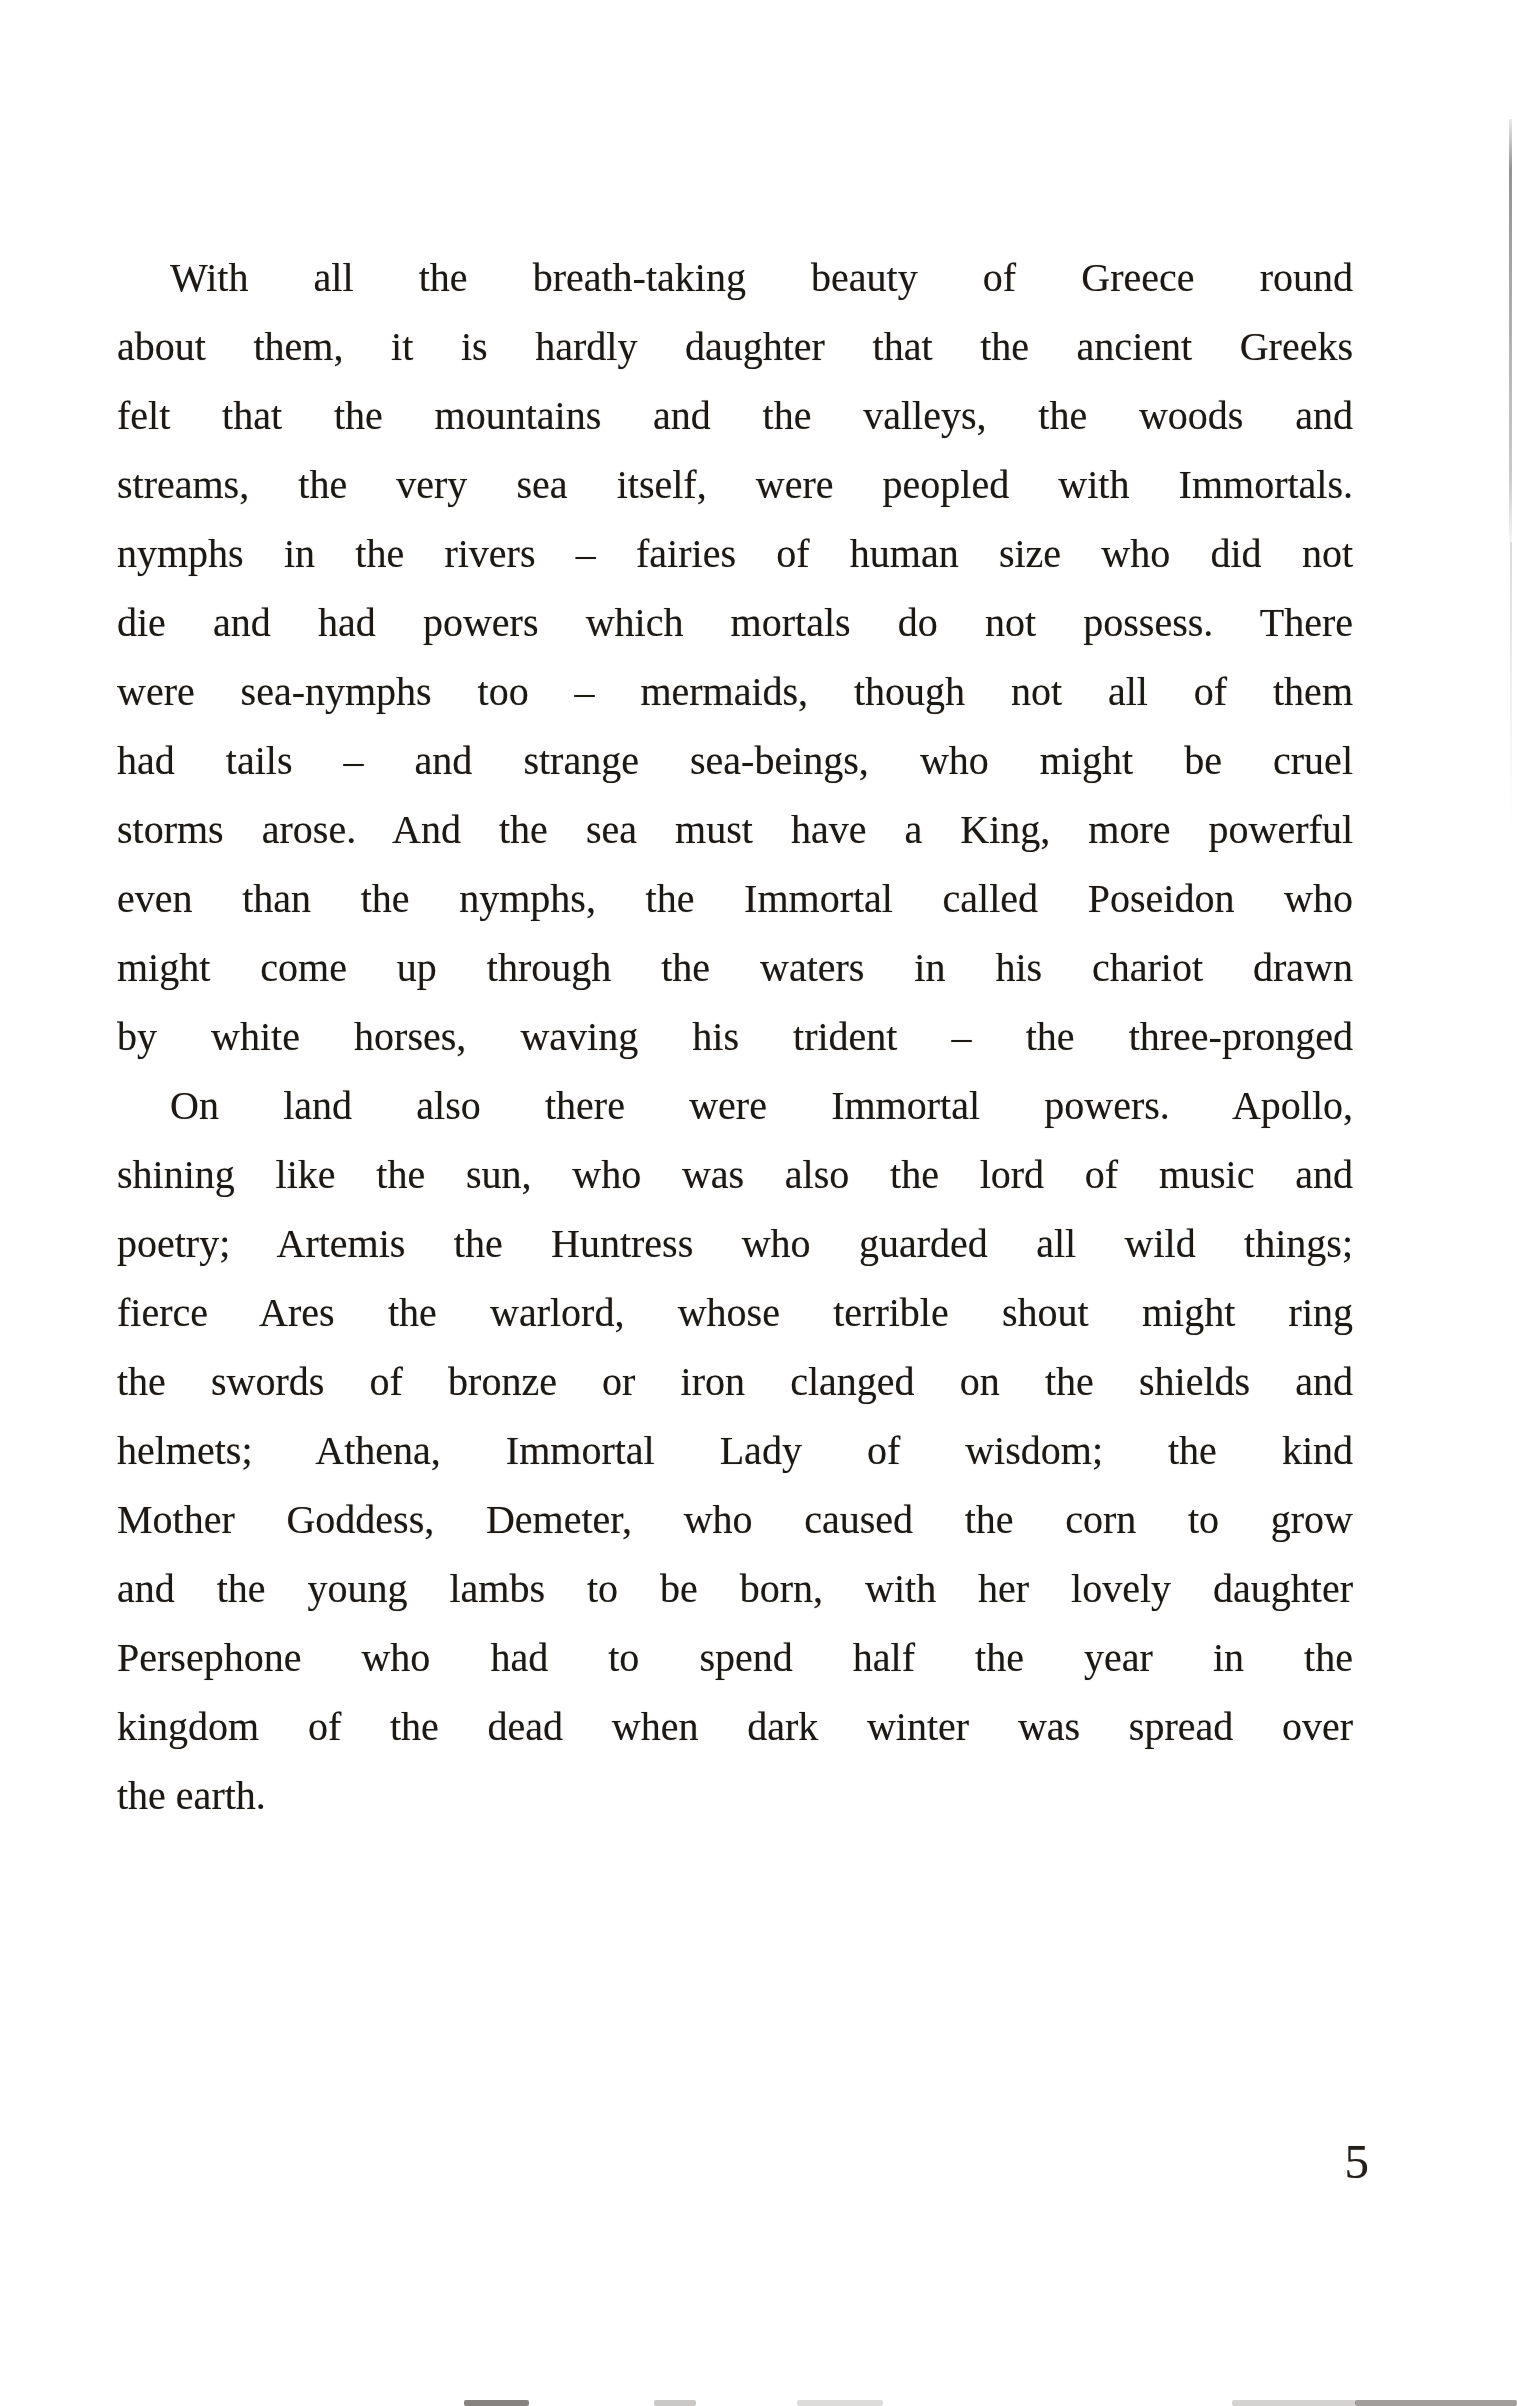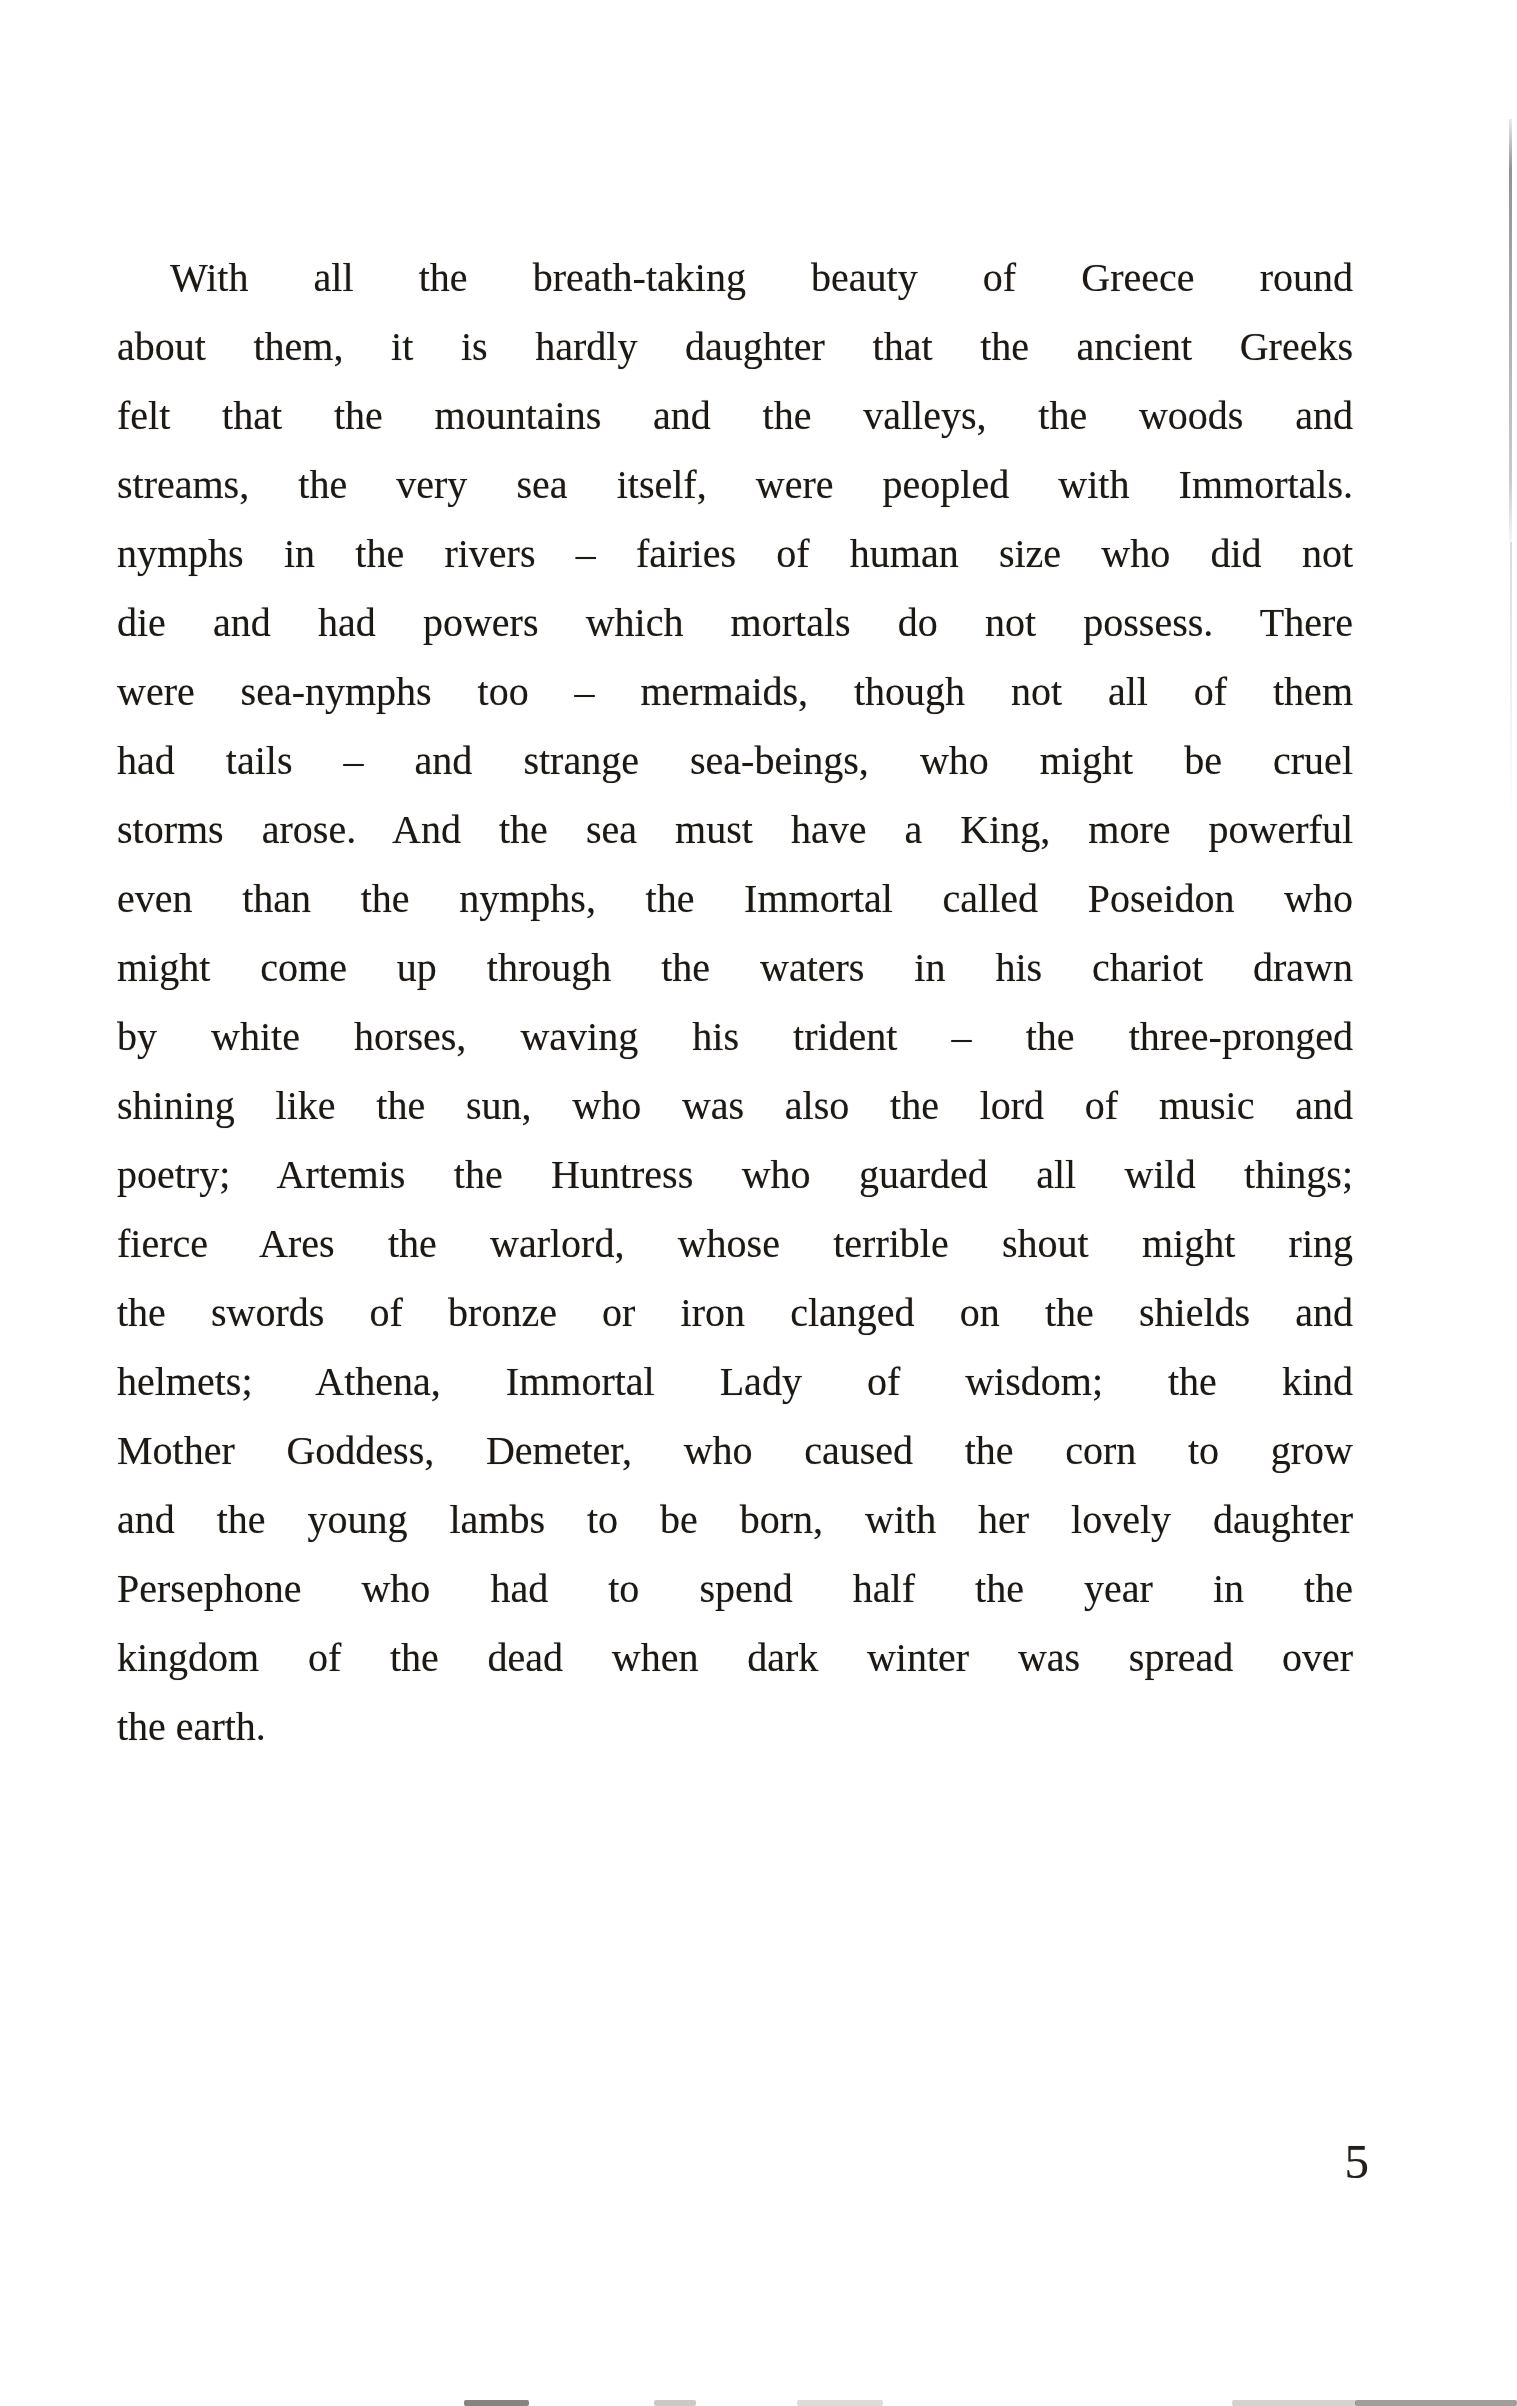--- a/index.html
+++ b/index.html
@@ -96,20 +96,21 @@
       <div class="text-line">felt that the mountains and the valleys, the woods and</div>
       <div class="text-line">streams, the very sea itself, were peopled with Immortals.</div>
       <div class="text-line">nymphs in the rivers – fairies of human size who did not</div>
       <div class="text-line">die and had powers which mortals do not possess. There</div>
       <div class="text-line">were sea-nymphs too – mermaids, though not all of them</div>
       <div class="text-line">had tails – and strange sea-beings, who might be cruel</div>
       <div class="text-line">storms arose. And the sea must have a King, more powerful</div>
       <div class="text-line">even than the nymphs, the Immortal called Poseidon who</div>
       <div class="text-line">might come up through the waters in his chariot drawn</div>
       <div class="text-line">by white horses, waving his trident – the three-pronged</div>
+      <div class="text-line para-first">On land also there were Immortal powers. Apollo,</div>
       <div class="text-line">shining like the sun, who was also the lord of music and</div>
       <div class="text-line">poetry; Artemis the Huntress who guarded all wild things;</div>
       <div class="text-line">fierce Ares the warlord, whose terrible shout might ring</div>
       <div class="text-line">the swords of bronze or iron clanged on the shields and</div>
       <div class="text-line">helmets; Athena, Immortal Lady of wisdom; the kind</div>
       <div class="text-line">Mother Goddess, Demeter, who caused the corn to grow</div>
       <div class="text-line">and the young lambs to be born, with her lovely daughter</div>
       <div class="text-line">Persephone who had to spend half the year in the</div>
       <div class="text-line">kingdom of the dead when dark winter was spread over</div>
       <div class="text-line para-last">the earth.</div>

